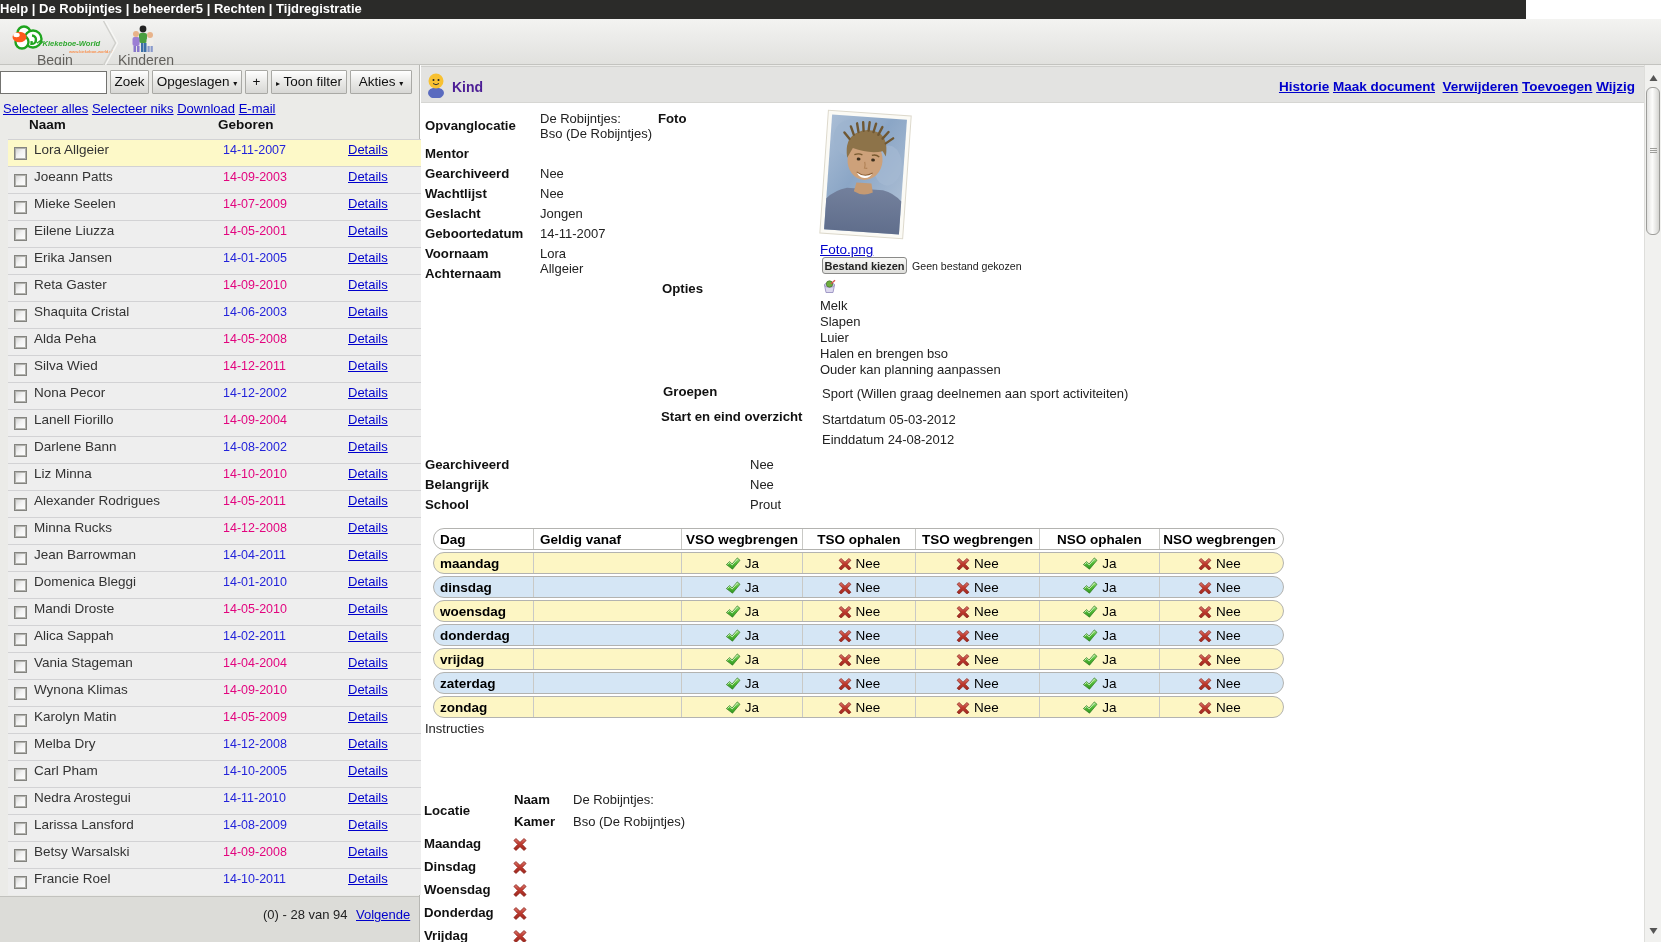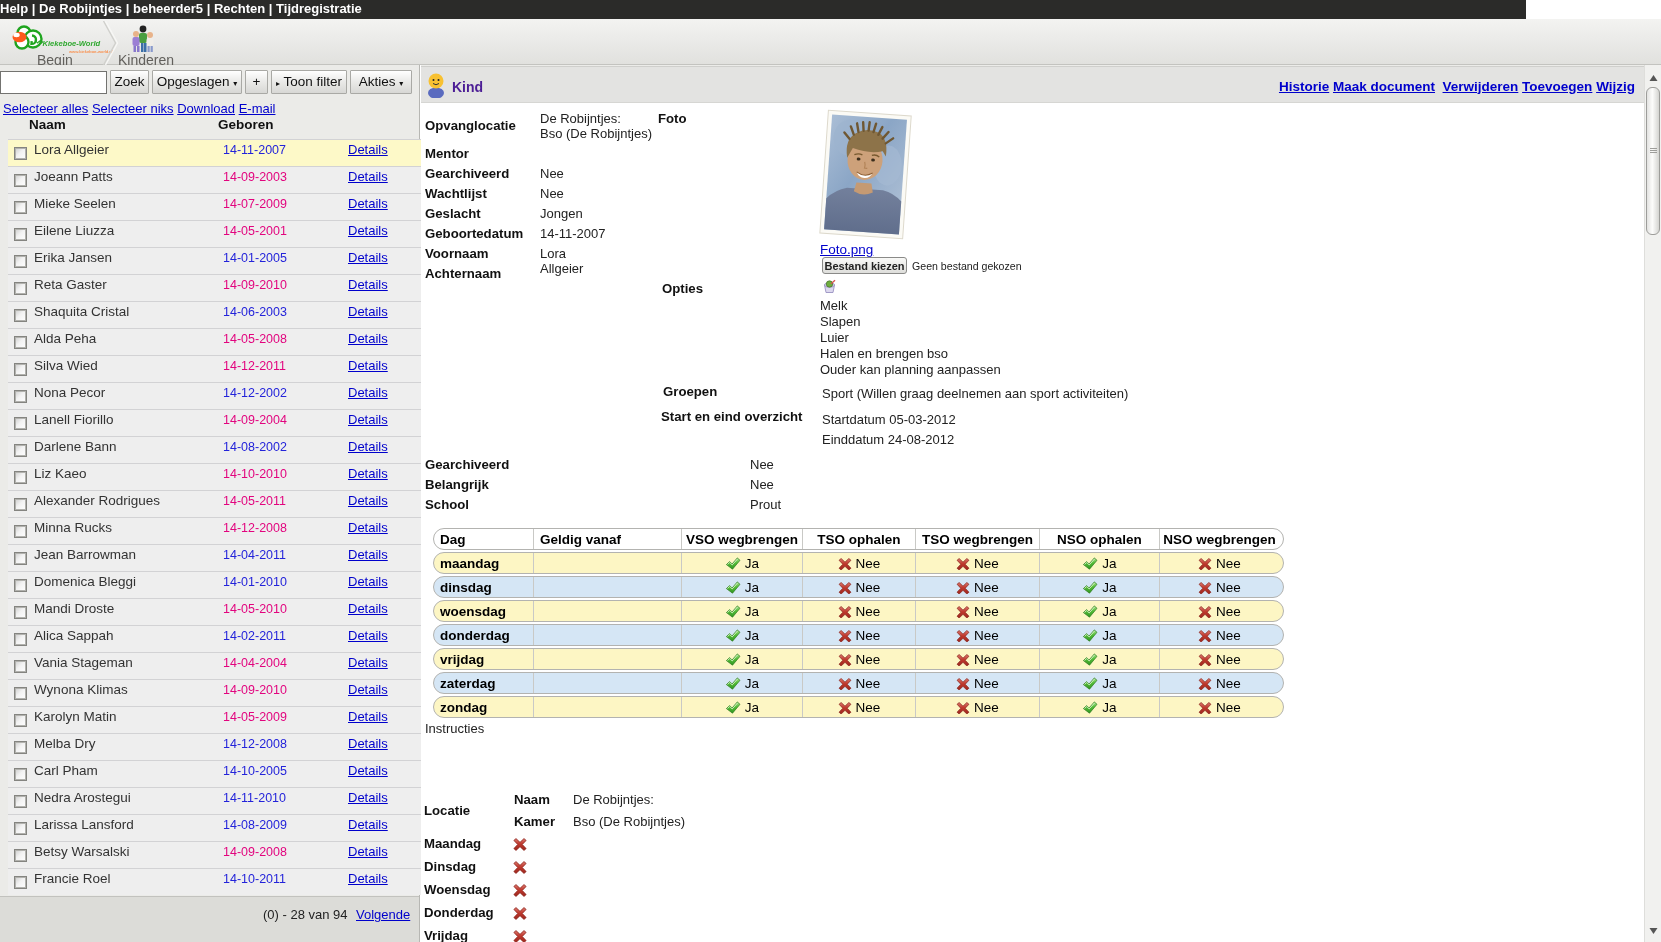--- a/index.html
+++ b/index.html
@@ -181,21 +181,21 @@
         <a class="dl">Details</a>
       </div>
       <div class="row">
         <span class="cb"></span>
         <span class="nm">Darlene Bann</span>
         <span class="dt b">14-08-2002</span>
         <a class="dl">Details</a>
       </div>
       <div class="row">
         <span class="cb"></span>
-        <span class="nm">Liz Kaeo</span>
+        <span class="nm">Liz Minna</span>
         <span class="dt p">14-10-2010</span>
         <a class="dl">Details</a>
       </div>
       <div class="row">
         <span class="cb"></span>
         <span class="nm">Alexander Rodrigues</span>
         <span class="dt p">14-05-2011</span>
         <a class="dl">Details</a>
       </div>
       <div class="row">

